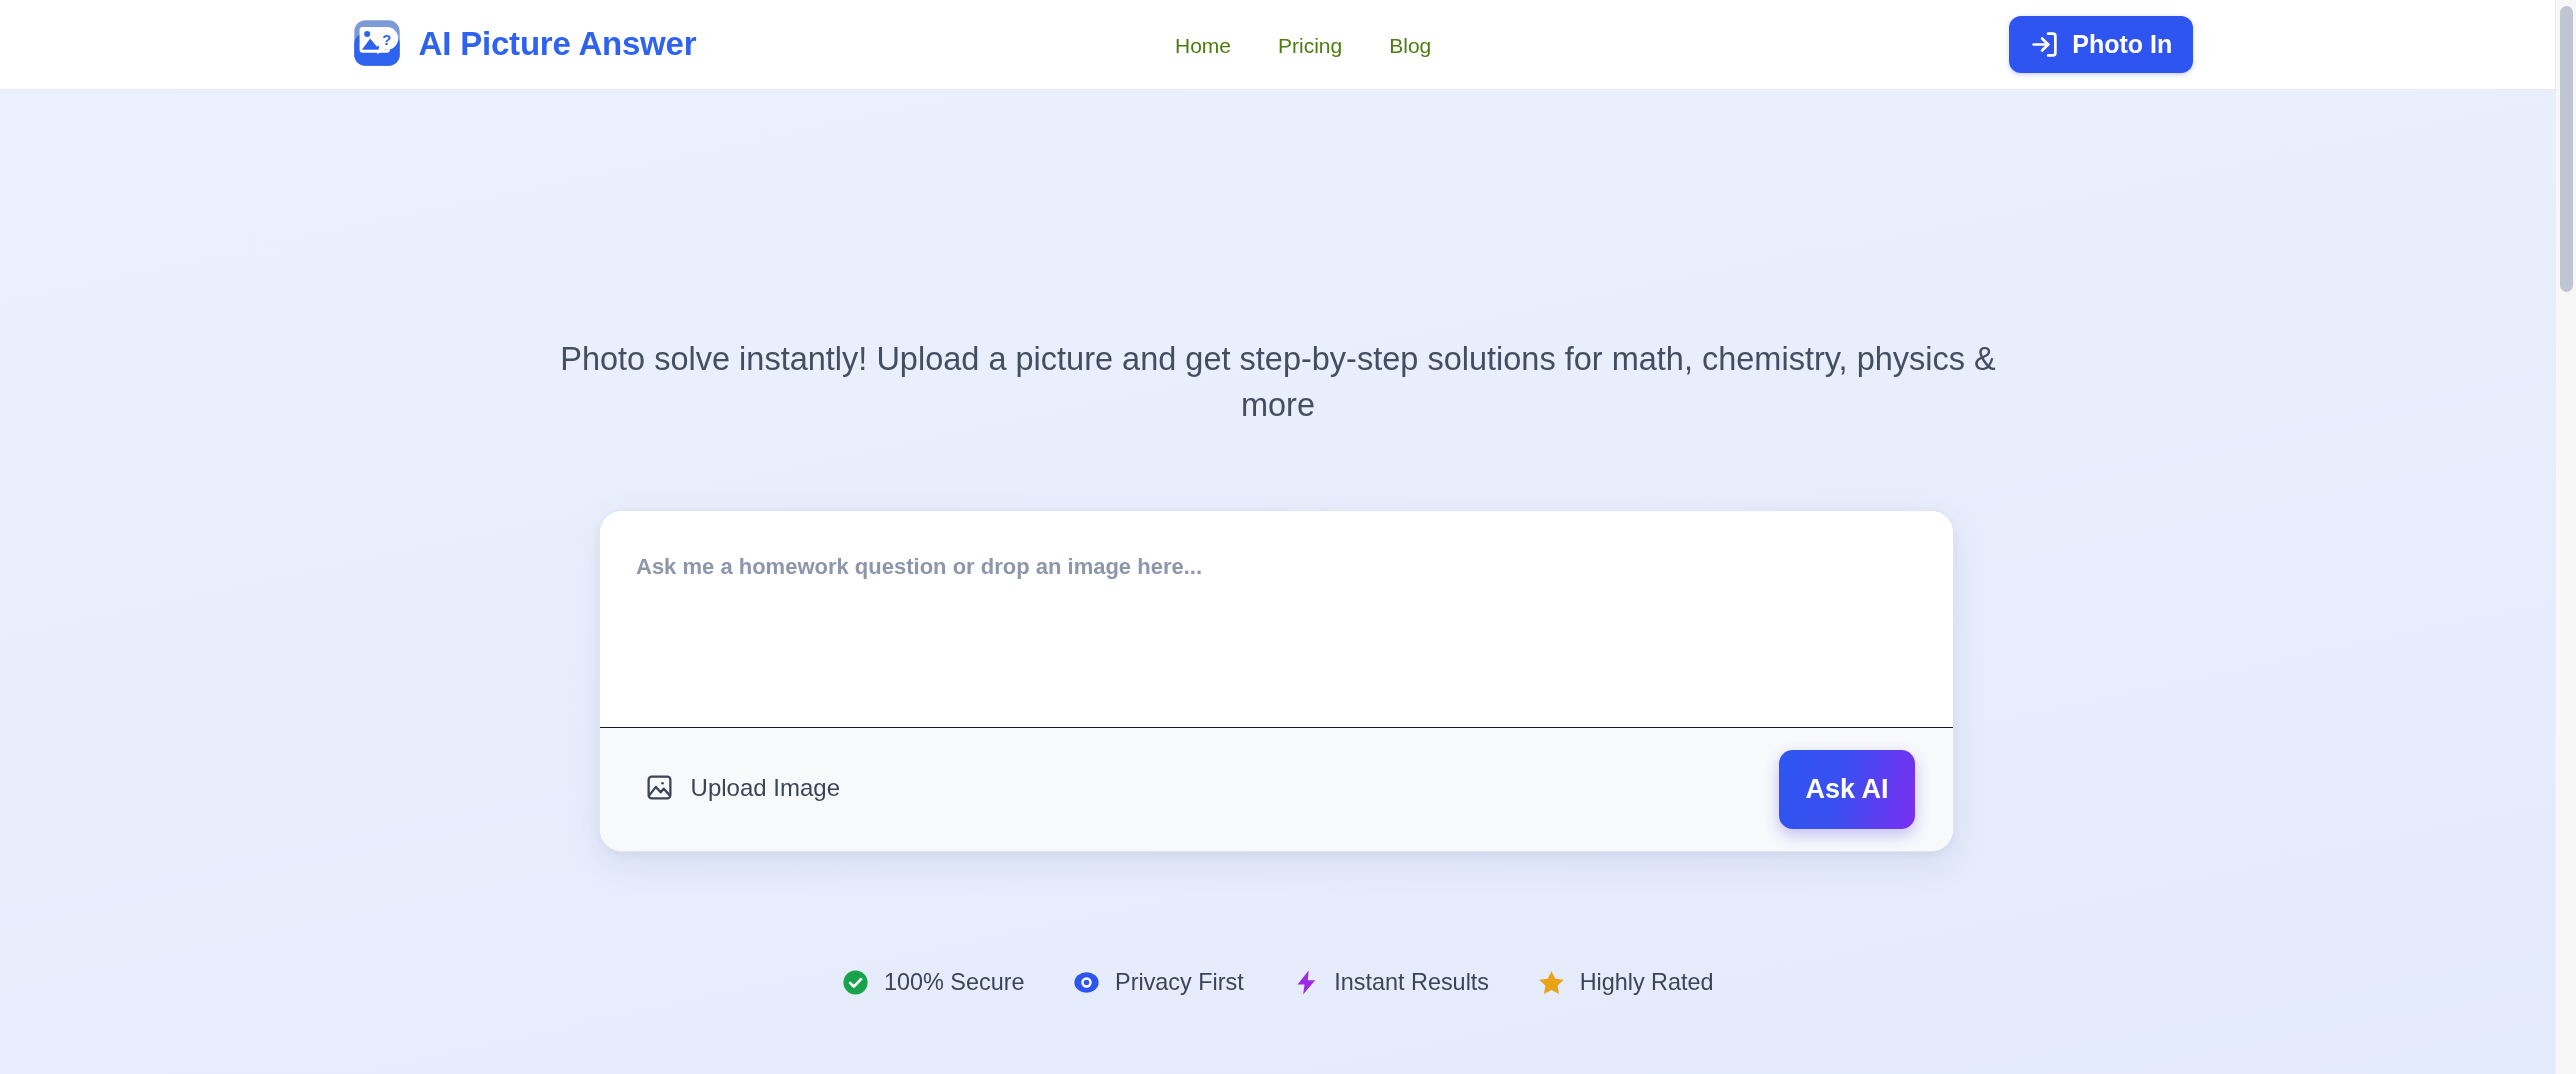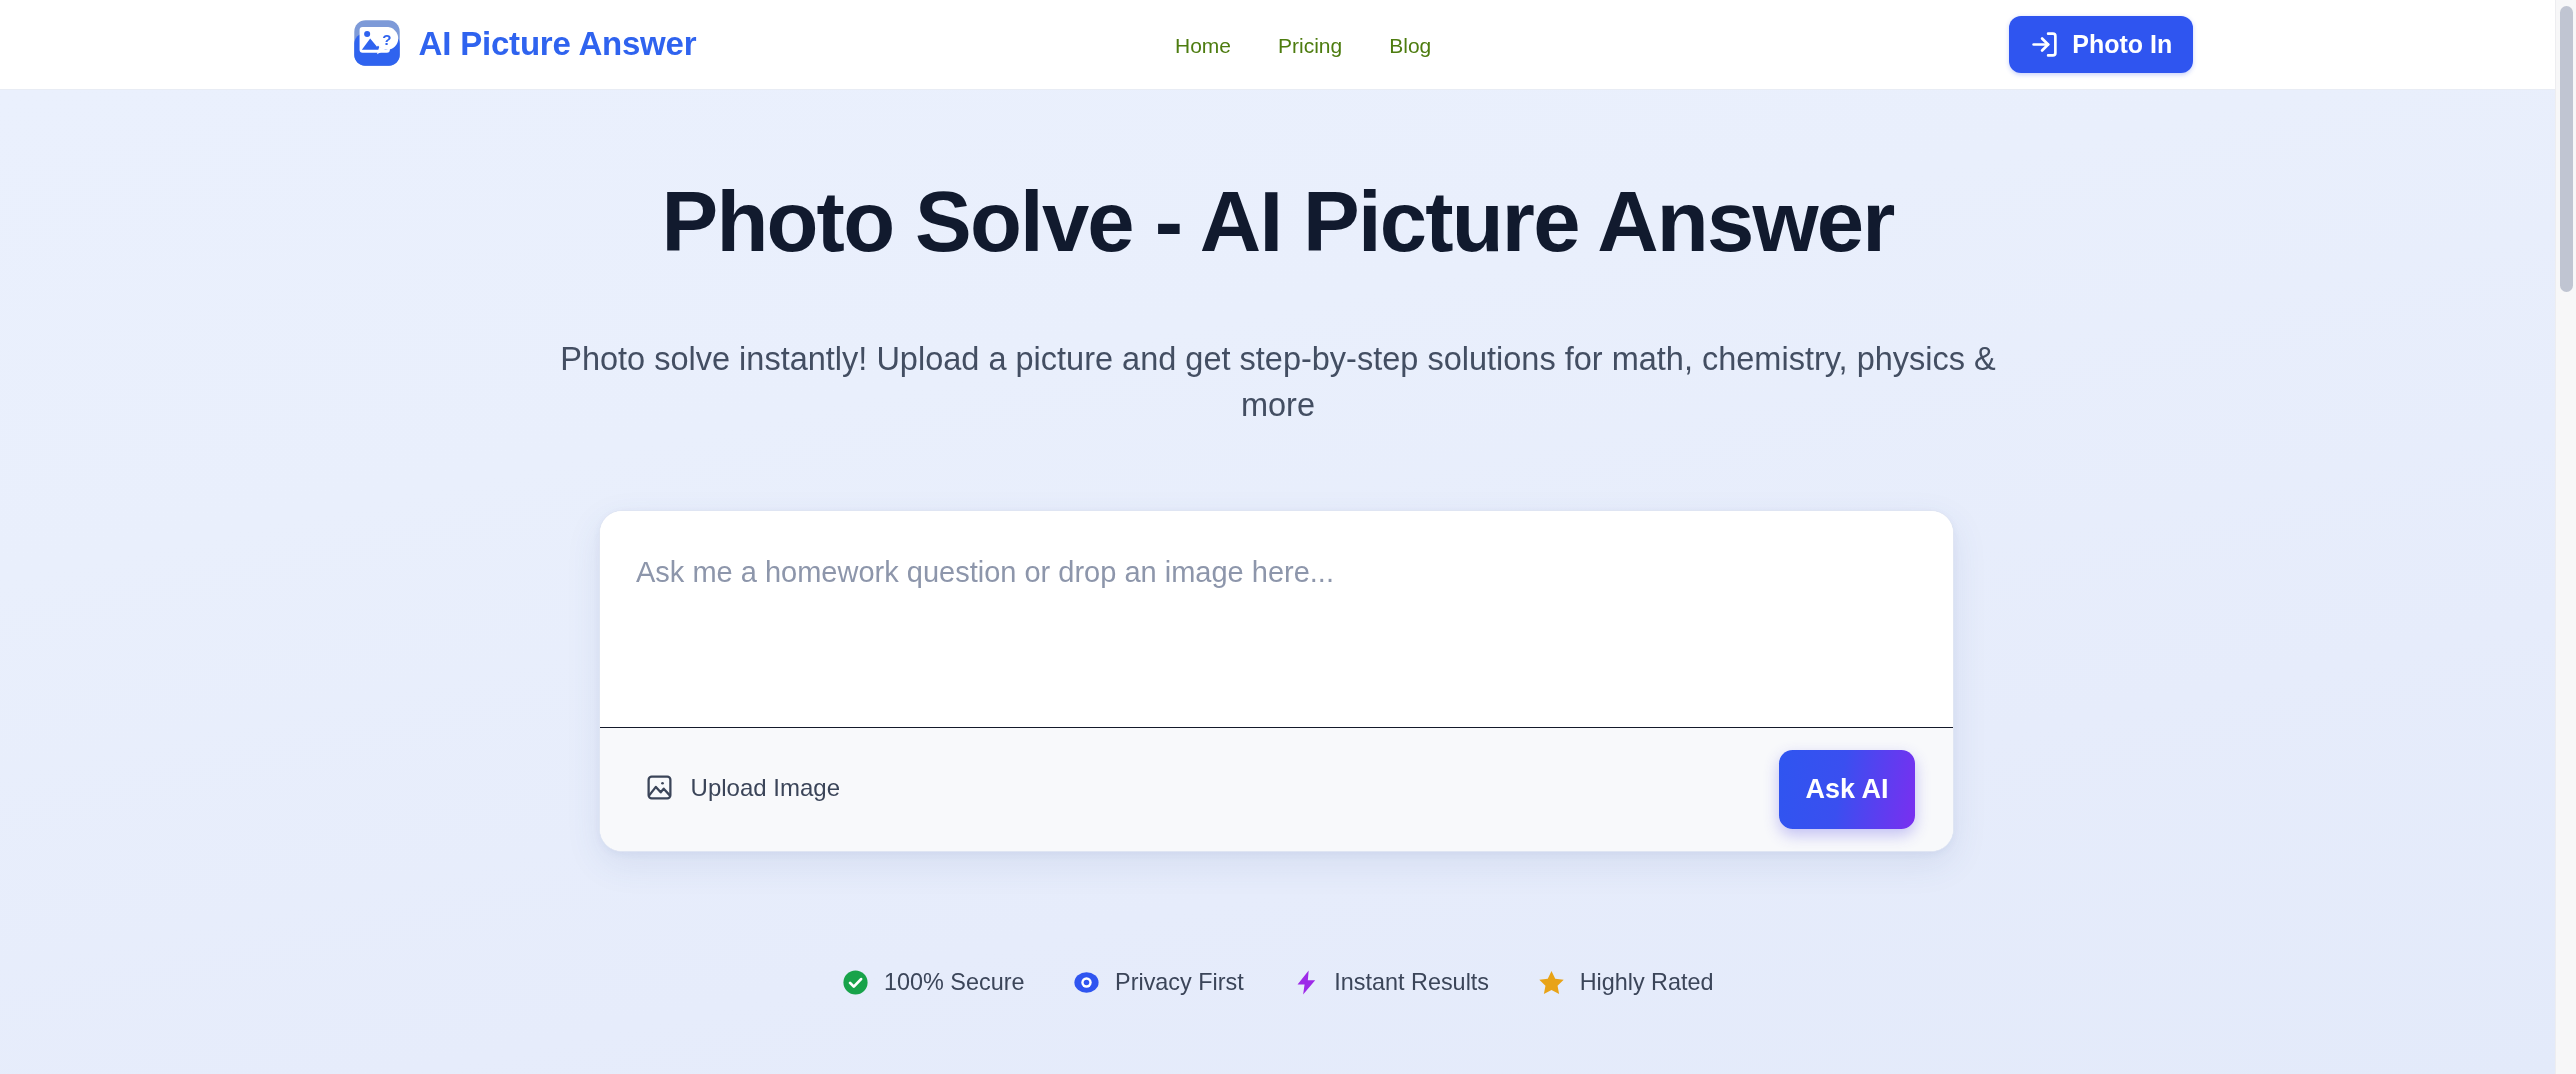--- a/index.html
+++ b/index.html
@@ -172,23 +172,24 @@
     position: absolute;
     top: 41px;
     left: 36px;
     width: 1270px;
     height: 159px;
     border: none;
     outline: none;
     resize: none;
     background: transparent;
     font-family: "Liberation Sans", sans-serif;
-    font-size: 29px;
+    font-size: 22px;
     line-height: 1.4;
     color: #1c2638;
+    font-weight: bold;
   }
   .ask-textarea::placeholder { color: #8d96ab; }
 
   .ask-footer {
     flex: 0 0 123px;
     background: #f8f9fb;
     position: relative;
   }
 
   .upload-btn {
@@ -321,21 +322,20 @@
           <line x1="15" y1="12" x2="3" y2="12"></line>
         </svg>
       </span>
       <span class="signin-label">Photo In</span>
     </button>
 
   </header>
 
   <main class="hero">
 
-    <h1 class="hero-title">Photo Solve - AI Picture Answer</h1>
 
     <p class="hero-sub">Photo solve instantly! Upload a picture and get step-by-step solutions for math, chemistry, physics &amp; more</p>
 
     <section class="ask-card">
 
       <div class="ask-input-area">
         <textarea class="ask-textarea" placeholder="Ask me a homework question or drop an image here..." style=""></textarea>
       </div>
 
       <div class="ask-footer">

